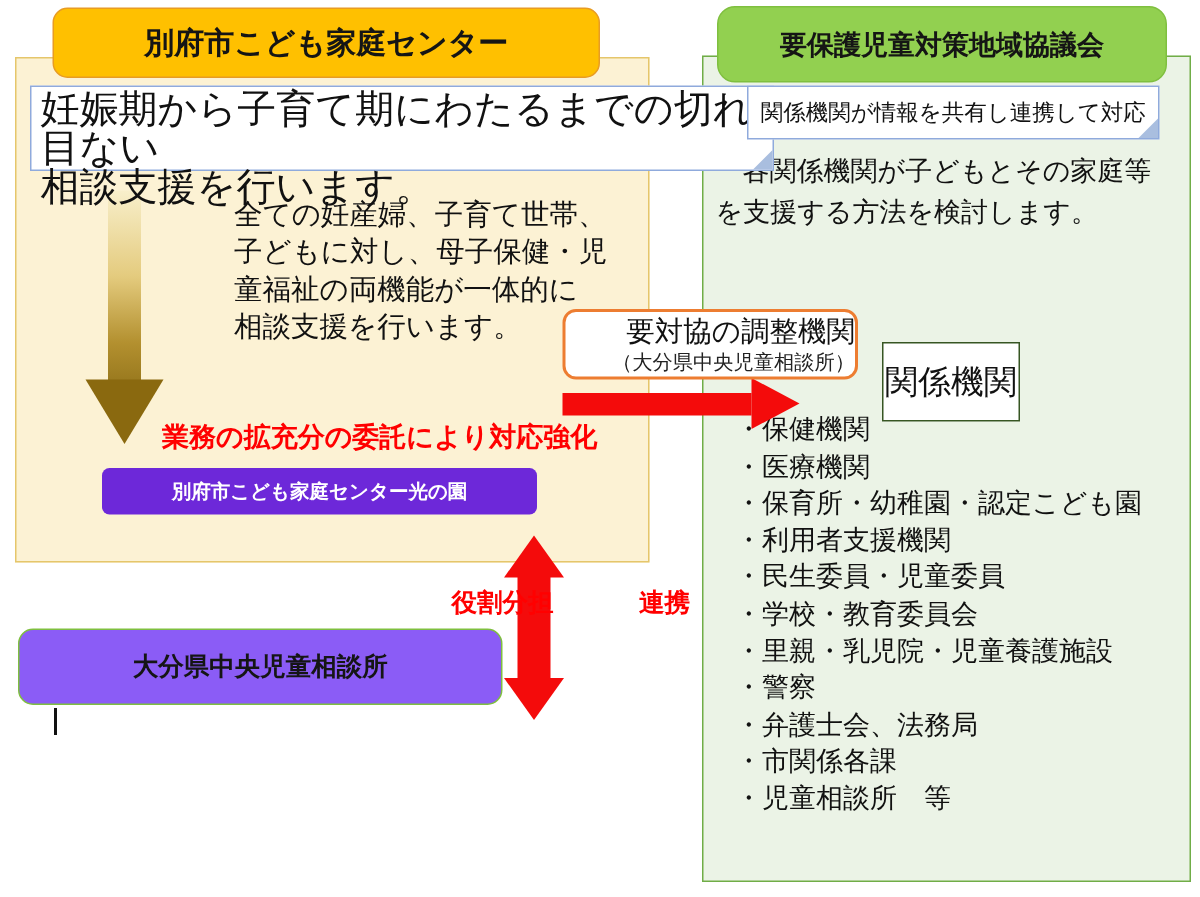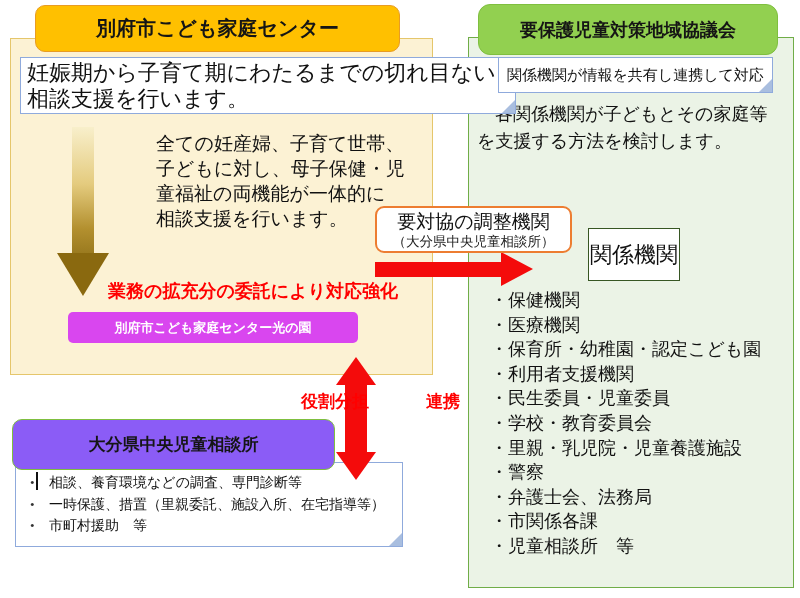--- a/index.html
+++ b/index.html
@@ -9,33 +9,33 @@
   }
   .abs{position:absolute;box-sizing:border-box;}
 
   
   .cream-panel{left:10px;top:38px;width:423px;height:337px;background:#FCF2D4;border:1.5px solid #E5C66B;z-index:1;}
   .gold-header{left:35px;top:5px;width:365px;height:47px;background:#FFC000;border:1.5px solid #E89C23;border-radius:10px;
     z-index:4;display:flex;align-items:center;justify-content:center;font-size:20px;font-weight:bold;color:#151515;}
   .bubble{background:#fff;border:1.5px solid #8FAADC;z-index:3;}
   .bubble::after{content:"";position:absolute;right:0;bottom:0;width:0;height:0;
     border-bottom:13px solid #A9BEDF;border-left:13px solid transparent;}
-  .bubble1{left:20px;top:57px;width:496px;height:57px;font-size:22px;line-height:26px;padding:2px 0 0 6px;white-space:pre-line;}
+  .bubble1{left:20px;top:57px;width:496px;height:57px;font-size:26px;line-height:26px;padding:2px 0 0 6px;white-space:pre-line;}
   .left-desc{left:156px;top:131px;width:262px;font-size:19px;line-height:25px;z-index:2;white-space:pre-line;}
   .gold-shaft{left:72px;top:127px;width:22px;height:127px;z-index:2;
     background:linear-gradient(to bottom,#F8EFCB 0%,#E4CB7E 45%,#B3902F 80%,#9A7A1F 100%);}
   .gold-head{left:57px;top:253px;width:0;height:0;z-index:2;
     border-left:26px solid transparent;border-right:26px solid transparent;border-top:43px solid #8A690F;}
   .red-note{left:108px;top:279px;font-size:18px;font-weight:bold;color:#FF0000;z-index:2;}
-  .blue-box{left:68px;top:312px;width:290px;height:31px;background:#d946ef;border-radius:5px;z-index:2;
+  .blue-box{left:68px;top:312px;width:290px;height:31px;background:#6d28d9;border-radius:5px;z-index:2;
     display:flex;align-items:center;justify-content:center;color:#fff;font-weight:bold;font-size:13px;}
 
   
   .coord-box{left:375px;top:206px;width:197px;height:47px;background:#fff;border:2px solid #ED7D31;border-radius:9px;
-    z-index:6;text-align:center;padding-top:2px;}
+    z-index:6;text-align:right;padding-top:2px;}
   .coord-title{font-size:19px;line-height:23px;color:#111;}
   .coord-sub{font-size:13.5px;line-height:17px;color:#222;}
   .h-arrow-shaft{left:375px;top:262px;width:126px;height:15px;background:#F40B0B;z-index:5;}
   .h-arrow-head{left:501px;top:252px;width:0;height:0;z-index:5;
     border-top:17px solid transparent;border-bottom:17px solid transparent;border-left:32px solid #F40B0B;}
   .v-arrow-shaft{left:345px;top:384px;width:22px;height:69px;background:#F40B0B;z-index:5;}
   .v-arrow-head-up{left:336px;top:357px;width:0;height:0;z-index:5;
     border-left:20px solid transparent;border-right:20px solid transparent;border-bottom:28px solid #F40B0B;}
   .v-arrow-head-down{left:336px;top:452px;width:0;height:0;z-index:5;
     border-left:20px solid transparent;border-right:20px solid transparent;border-top:28px solid #F40B0B;}
@@ -55,21 +55,21 @@
   .caret{left:36px;top:472px;width:2px;height:18px;background:#111;z-index:4;}
 
   
   .green-panel{left:468px;top:37px;width:326px;height:551px;background:#EBF3E6;border:1.5px solid #70AD47;z-index:1;}
   .green-header{left:478px;top:4px;width:300px;height:51px;background:#92D050;border:1px solid #7FBF3F;border-radius:12px;
     z-index:4;display:flex;align-items:center;justify-content:center;font-size:18px;font-weight:bold;color:#151515;}
   .bubble2{left:498px;top:57px;width:275px;height:36px;font-size:15px;display:flex;align-items:center;justify-content:center;}
   .right-desc{left:477px;top:101px;width:302px;font-size:18px;line-height:26.5px;z-index:2;white-space:pre-line;}
   .related-box{left:588px;top:228px;width:92px;height:53px;background:#fff;border:1.5px solid #375623;z-index:3;
     display:flex;align-items:center;justify-content:center;font-size:22px;color:#111;}
-  .org-list{left:490px;top:288px;width:300px;font-size:18px;line-height:24.6px;z-index:2;}
+  .org-list{left:490px;top:274px;width:300px;font-size:18px;line-height:24.6px;z-index:2;}
 </style>
 </head>
 <body>
 
 <div class="stage">
 
   <div class="abs cream-panel"></div>
   <div class="abs gold-header">別府市こども家庭センター</div>
   <div class="abs bubble bubble1">妊娠期から子育て期にわたるまでの切れ目ない
 相談支援を行います。</div>
@@ -89,25 +89,20 @@
   <div class="abs h-arrow-shaft"></div>
   <div class="abs h-arrow-head"></div>
 
   <div class="abs v-arrow-head-up"></div>
   <div class="abs v-arrow-shaft"></div>
   <div class="abs v-arrow-head-down"></div>
   <div class="abs rel-label role-label">役割分担</div>
   <div class="abs rel-label link-label">連携</div>
 
   <div class="abs bottom-green">大分県中央児童相談所</div>
-  <div class="abs bubble bottom-white">
-      <div class="cr-item">相談、養育環境などの調査、専門診断等</div>
-      <div class="cr-item">一時保護、措置（里親委託、施設入所、在宅指導等）</div>
-      <div class="cr-item">市町村援助　等</div>
-    </div>
   <div class="abs caret"></div>
 
   <div class="abs green-panel"></div>
   <div class="abs green-header">要保護児童対策地域協議会</div>
   <div class="abs bubble bubble2">関係機関が情報を共有し連携して対応</div>
   <div class="abs right-desc">　各関係機関が子どもとその家庭等
 を支援する方法を検討します。</div>
   <div class="abs related-box">関係機関</div>
   <div class="abs org-list">
       <div class="org-item">・保健機関</div>

